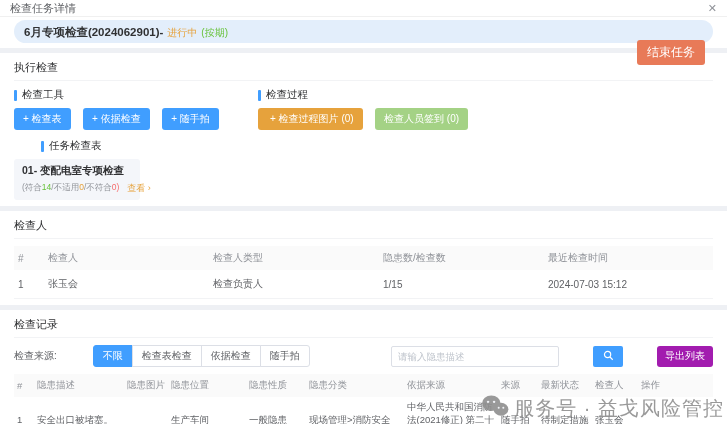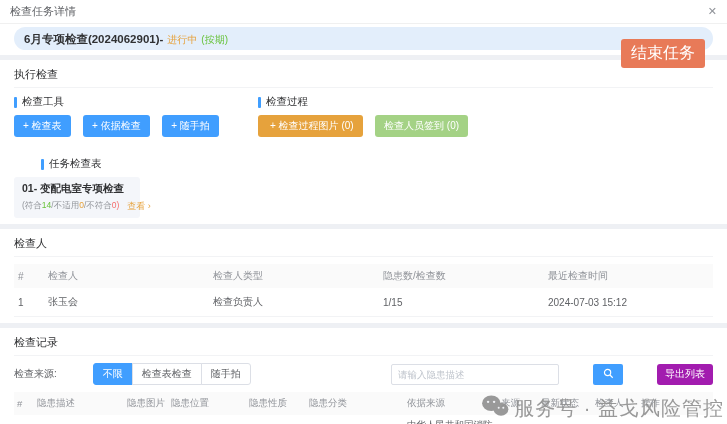--- a/index.html
+++ b/index.html
@@ -1,32 +1,32 @@
 <!DOCTYPE html>
 <html><head>
 <meta charset="utf-8">
 <style>
   * { box-sizing: border-box; margin: 0; padding: 0; }
   html,body { width:727px; height:424px; overflow:hidden; }
   body { background:#eef0f4; font-family:"Liberation Sans","DejaVu Sans",sans-serif; position:relative; }
 
   
-  .topbar { height:24px; background:#fff; display:flex; align-items:center; justify-content:space-between;
+  .topbar { height:17px; background:#fff; display:flex; align-items:center; justify-content:space-between;
             padding:0 10px; border-bottom:1px solid #f0f0f0; }
   .topbar-title { font-size:11px; color:#606266; }
   .close-x { font-size:11px; color:#909399; cursor:pointer; }
 
   
   .banner-wrap { background:#fff; padding:3px 14px 5px; }
   .banner { background:#e3eefb; border-radius:12px; padding:5px 10px 3px; position:relative; }
   .banner-row { display:flex; align-items:center; gap:4px; }
   .task-name { font-size:11.5px; font-weight:bold; color:#303133; }
   .task-status { font-size:10px; color:#e6a23c; }
   .task-schedule { font-size:10px; color:#67c23a; }
-  .end-task-btn { position:absolute; top:12px; right:8px; background:#e87a58; color:#fff; font-size:16px;
+  .end-task-btn { position:absolute; top:20px; right:8px; background:#e87a58; color:#fff; font-size:12px;
                   padding:4px 10px; border:none; border-radius:3px; cursor:pointer; }
   .more-link { text-align:center; color:#409eff; font-size:9px; margin-top:3px; cursor:pointer; }
 
   
   .card { background:#fff; margin-top:5px; padding:4px 14px 6px; }
   .section-title { font-size:11px; color:#303133; padding:3px 0 5px; border-bottom:1px solid #f2f3f5; margin-bottom:7px; }
   .subhead { display:flex; align-items:center; font-size:10.5px; color:#303133; margin-bottom:6px; }
   .accent { width:3px; height:11px; background:#409eff; margin-right:5px; border-radius:1px; }
   .columns { display:flex; }
   .col-tools { width:244px; }
@@ -110,21 +110,21 @@
       <div class="subhead">
         <span class="accent"></span>
         <span>检查过程</span>
       </div>
       <div>
         <button class="btn btn-orange">+ 检查过程图片 (0)</button>
         <button class="btn btn-green">检查人员签到 (0)</button>
       </div>
     </div>
   </div>
-  <div class="subhead" style="margin-top:20px;padding-left:27px;">
+  <div class="subhead" style="margin-top:9px;padding-left:27px;">
     <span class="accent"></span>
     <span>任务检查表</span>
   </div>
   <div class="task-card">
     <div class="task-card-title">01- 变配电室专项检查</div>
     <div class="task-card-stats">
       <span>(符合</span>
       <span class="n-green">14</span>
       <span> /不适用</span>
       <span class="n-orange">0</span>
@@ -166,20 +166,21 @@
   </table>
 </div>
 
 <div class="card">
   <div class="section-title">检查记录</div>
   <div class="filter-row">
     <span class="filter-label">检查来源:</span>
     <div class="radio-group">
       <span class="radio active">不限</span>
       <span class="radio">检查表检查</span>
+      <span class="radio">依据检查</span>
       <span class="radio">随手拍</span>
     </div>
     <span class="spacer"></span>
     <input class="search-input" placeholder="请输入隐患描述" style="">
     <button class="search-btn">
       <span>
         <svg width="11" height="11" viewBox="0 0 12 12">
             <circle cx="5" cy="5" r="3.4" fill="none" stroke="#fff" stroke-width="1.3"></circle>
             <line x1="7.6" y1="7.6" x2="10.6" y2="10.6" stroke="#fff" stroke-width="1.3"></line>
           </svg>

